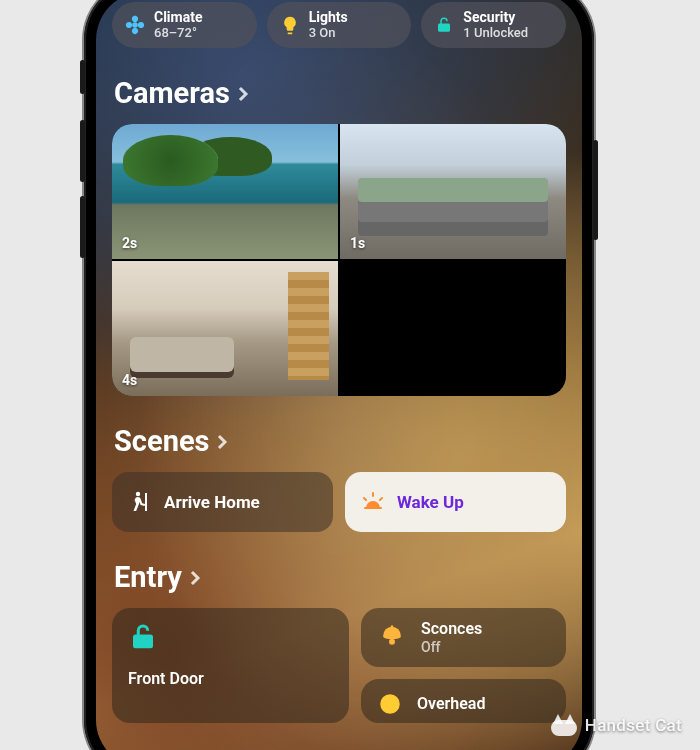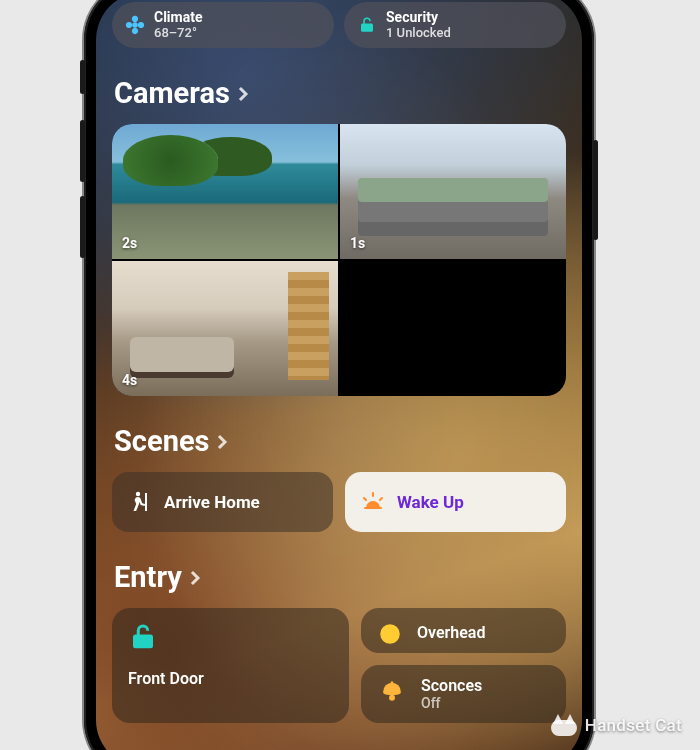--- a/index.html
+++ b/index.html
@@ -161,20 +161,31 @@
                 </g>
               </svg>
           </span>
           <span class="txt">
             <span class="title">Climate</span>
             <span class="sub">68–72°</span>
           </span>
         </div>
         <div class="chip">
           <span class="ic">
+            <svg viewBox="0 0 24 24" width="20" height="20">
+                <path fill="#ffcc33" d="M12 2a7 7 0 0 0-4 12.7V17a2 2 0 0 0 2 2h4a2 2 0 0 0 2-2v-2.3A7 7 0 0 0 12 2zm-2 19h4a1 1 0 0 1 0 2h-4a1 1 0 0 1 0-2z"></path>
+              </svg>
+          </span>
+          <span class="txt">
+            <span class="title">Lights</span>
+            <span class="sub">3 On</span>
+          </span>
+        </div>
+        <div class="chip">
+          <span class="ic">
             <svg viewBox="0 0 24 24" width="18" height="18">
                 <path fill="#20d3c2" d="M7 10V7a5 5 0 0 1 10 0h-2a3 3 0 0 0-6 0v3h9a2 2 0 0 1 2 2v7a2 2 0 0 1-2 2H6a2 2 0 0 1-2-2v-7a2 2 0 0 1 2-2h1z"></path>
               </svg>
           </span>
           <span class="txt">
             <span class="title">Security</span>
             <span class="sub">1 Unlocked</span>
           </span>
         </div>
       </div>
@@ -235,46 +246,46 @@
           <span class="tic">
             <svg viewBox="0 0 24 24" width="30" height="30">
                 <path fill="#20d3c2" d="M7 10V7a5 5 0 0 1 10 0h-2.4A2.6 2.6 0 0 0 9.4 7v3H18a2 2 0 0 1 2 2v7a2 2 0 0 1-2 2H6a2 2 0 0 1-2-2v-7a2 2 0 0 1 2-2h1z"></path>
               </svg>
           </span>
           <span class="ttxt">
             <span class="tt">Front Door</span>
           </span>
         </div>
         <div style="flex:1; display:flex; flex-direction:column; gap:12px;">
-          <div class="tile dark" style="flex-direction:row; align-items:center; min-height:0; padding:10px 16px 4px; gap:14px;">
-            <span class="tic" style="width:26px;height:26px;">
-              <svg viewBox="0 0 24 24" width="26" height="26">
-                  <circle cx="12" cy="12" r="9" fill="#ffcc33"></circle>
-                </svg>
-            </span>
-            <span class="ttxt">
-              <span class="tt">Overhead</span>
-            </span>
-          </div>
           <div class="tile dark" style="flex-direction:row; align-items:center; min-height:0; padding:14px 16px; gap:14px;">
             <span class="tic" style="width:30px;height:30px;">
               <svg viewBox="0 0 24 24" width="30" height="30">
                   <g fill="#ffb43b">
                     <rect x="11" y="2" width="2" height="4"></rect>
                     <path d="M5 10a7 7 0 0 1 14 0v1H5z"></path>
                     <ellipse cx="12" cy="11" rx="7" ry="2"></ellipse>
                     <circle cx="12" cy="15" r="2.4"></circle>
                   </g>
                 </svg>
             </span>
             <span class="ttxt">
               <span class="tt">Sconces</span>
               <span class="ts">Off</span>
             </span>
           </div>
+          <div class="tile dark" style="flex-direction:row; align-items:center; min-height:0; padding:10px 16px 4px; gap:14px;">
+            <span class="tic" style="width:26px;height:26px;">
+              <svg viewBox="0 0 24 24" width="26" height="26">
+                  <circle cx="12" cy="12" r="9" fill="#ffcc33"></circle>
+                </svg>
+            </span>
+            <span class="ttxt">
+              <span class="tt">Overhead</span>
+            </span>
+          </div>
         </div>
       </div>
 
     </div>
   </div>
 </div>
 
 <div class="watermark">
   <span class="cat">
       <span></span>

